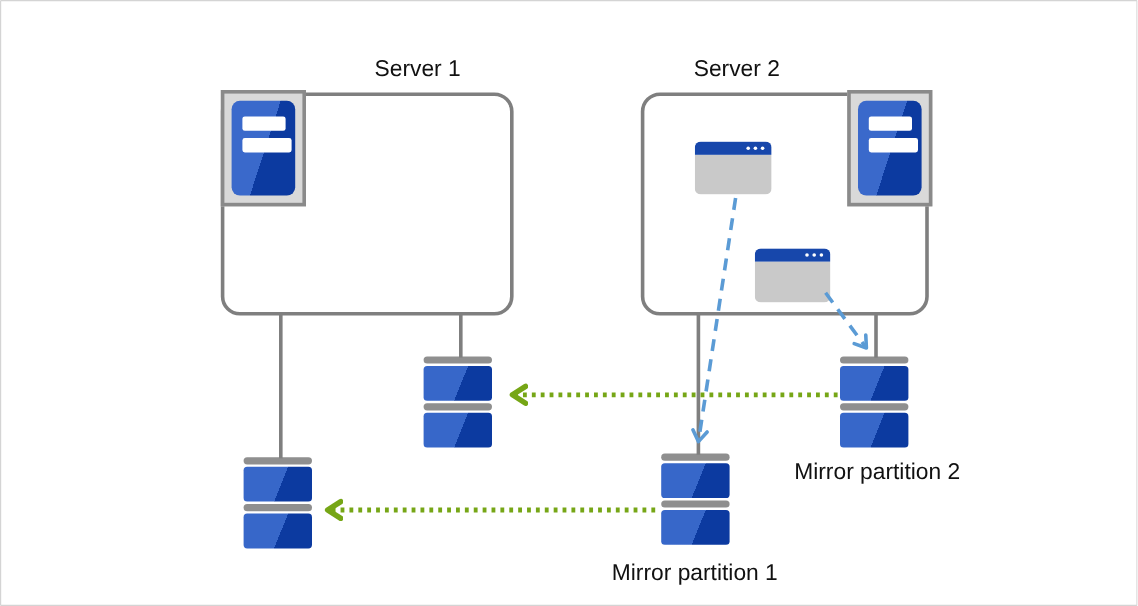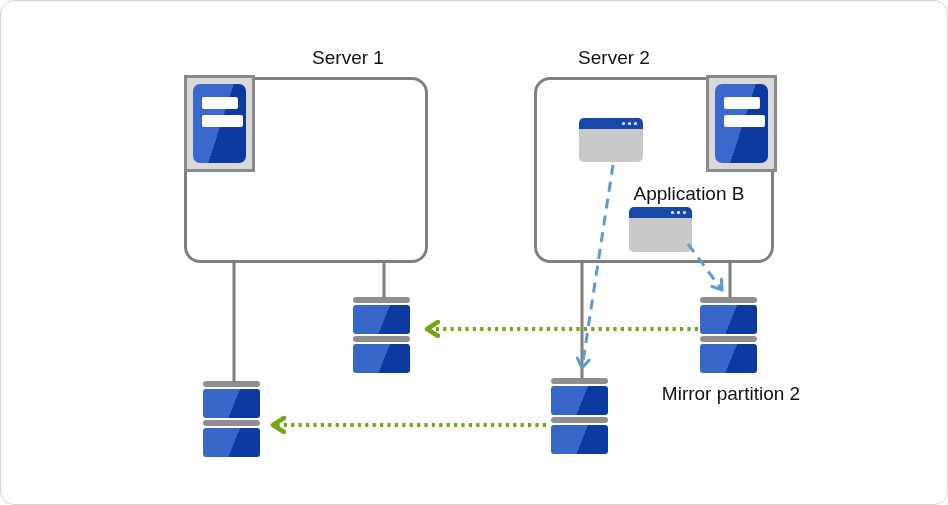--- a/index.html
+++ b/index.html
@@ -1,18 +1,18 @@
 <!DOCTYPE html>
 <html><head>
 <meta charset="utf-8">
 <style>
   html,body{margin:0;padding:0;background:#fff;}
   .stage{
     position:relative;width:948px;height:505px;box-sizing:border-box;
-    background:#ffffff;border:1px solid #d4d4d4;border-radius:14px;overflow:hidden;
+    background:#ffffff;border:1px solid #d4d4d4;border-radius:1px;overflow:hidden;
     font-family:"Liberation Sans", sans-serif;color:#111;
   }
   .lbl{position:absolute;white-space:nowrap;font-size:19px;line-height:22px;transform:translateX(-50%);}
   .server-box{
     position:absolute;box-sizing:border-box;border:3px solid #7f7f7f;border-radius:16px;background:#fff;
   }
   
   .tower-wrap{
     position:absolute;box-sizing:border-box;width:71px;height:97px;
     background:#d9d9d9;border:3px solid #8a8a8a;
@@ -121,16 +121,16 @@
   </div>
   <div class="disk" style="left:699px;top:296px;">
     <div class="disk-bar"></div>
       <div class="disk-block"></div>
       <div class="disk-bar"></div>
       <div class="disk-block"></div>
   </div>
 
   <div class="lbl" style="left:347px;top:46px;">Server 1</div>
   <div class="lbl" style="left:613px;top:46px;">Server 2</div>
-  <div class="lbl" style="left:688px;top:182px;">Application B</div>
   <div class="lbl" style="left:730px;top:382px;">Mirror partition 2</div>
+  <div class="lbl" style="left:578px;top:466px;">Mirror partition 1</div>
 
 </div>
 
 </body></html>

